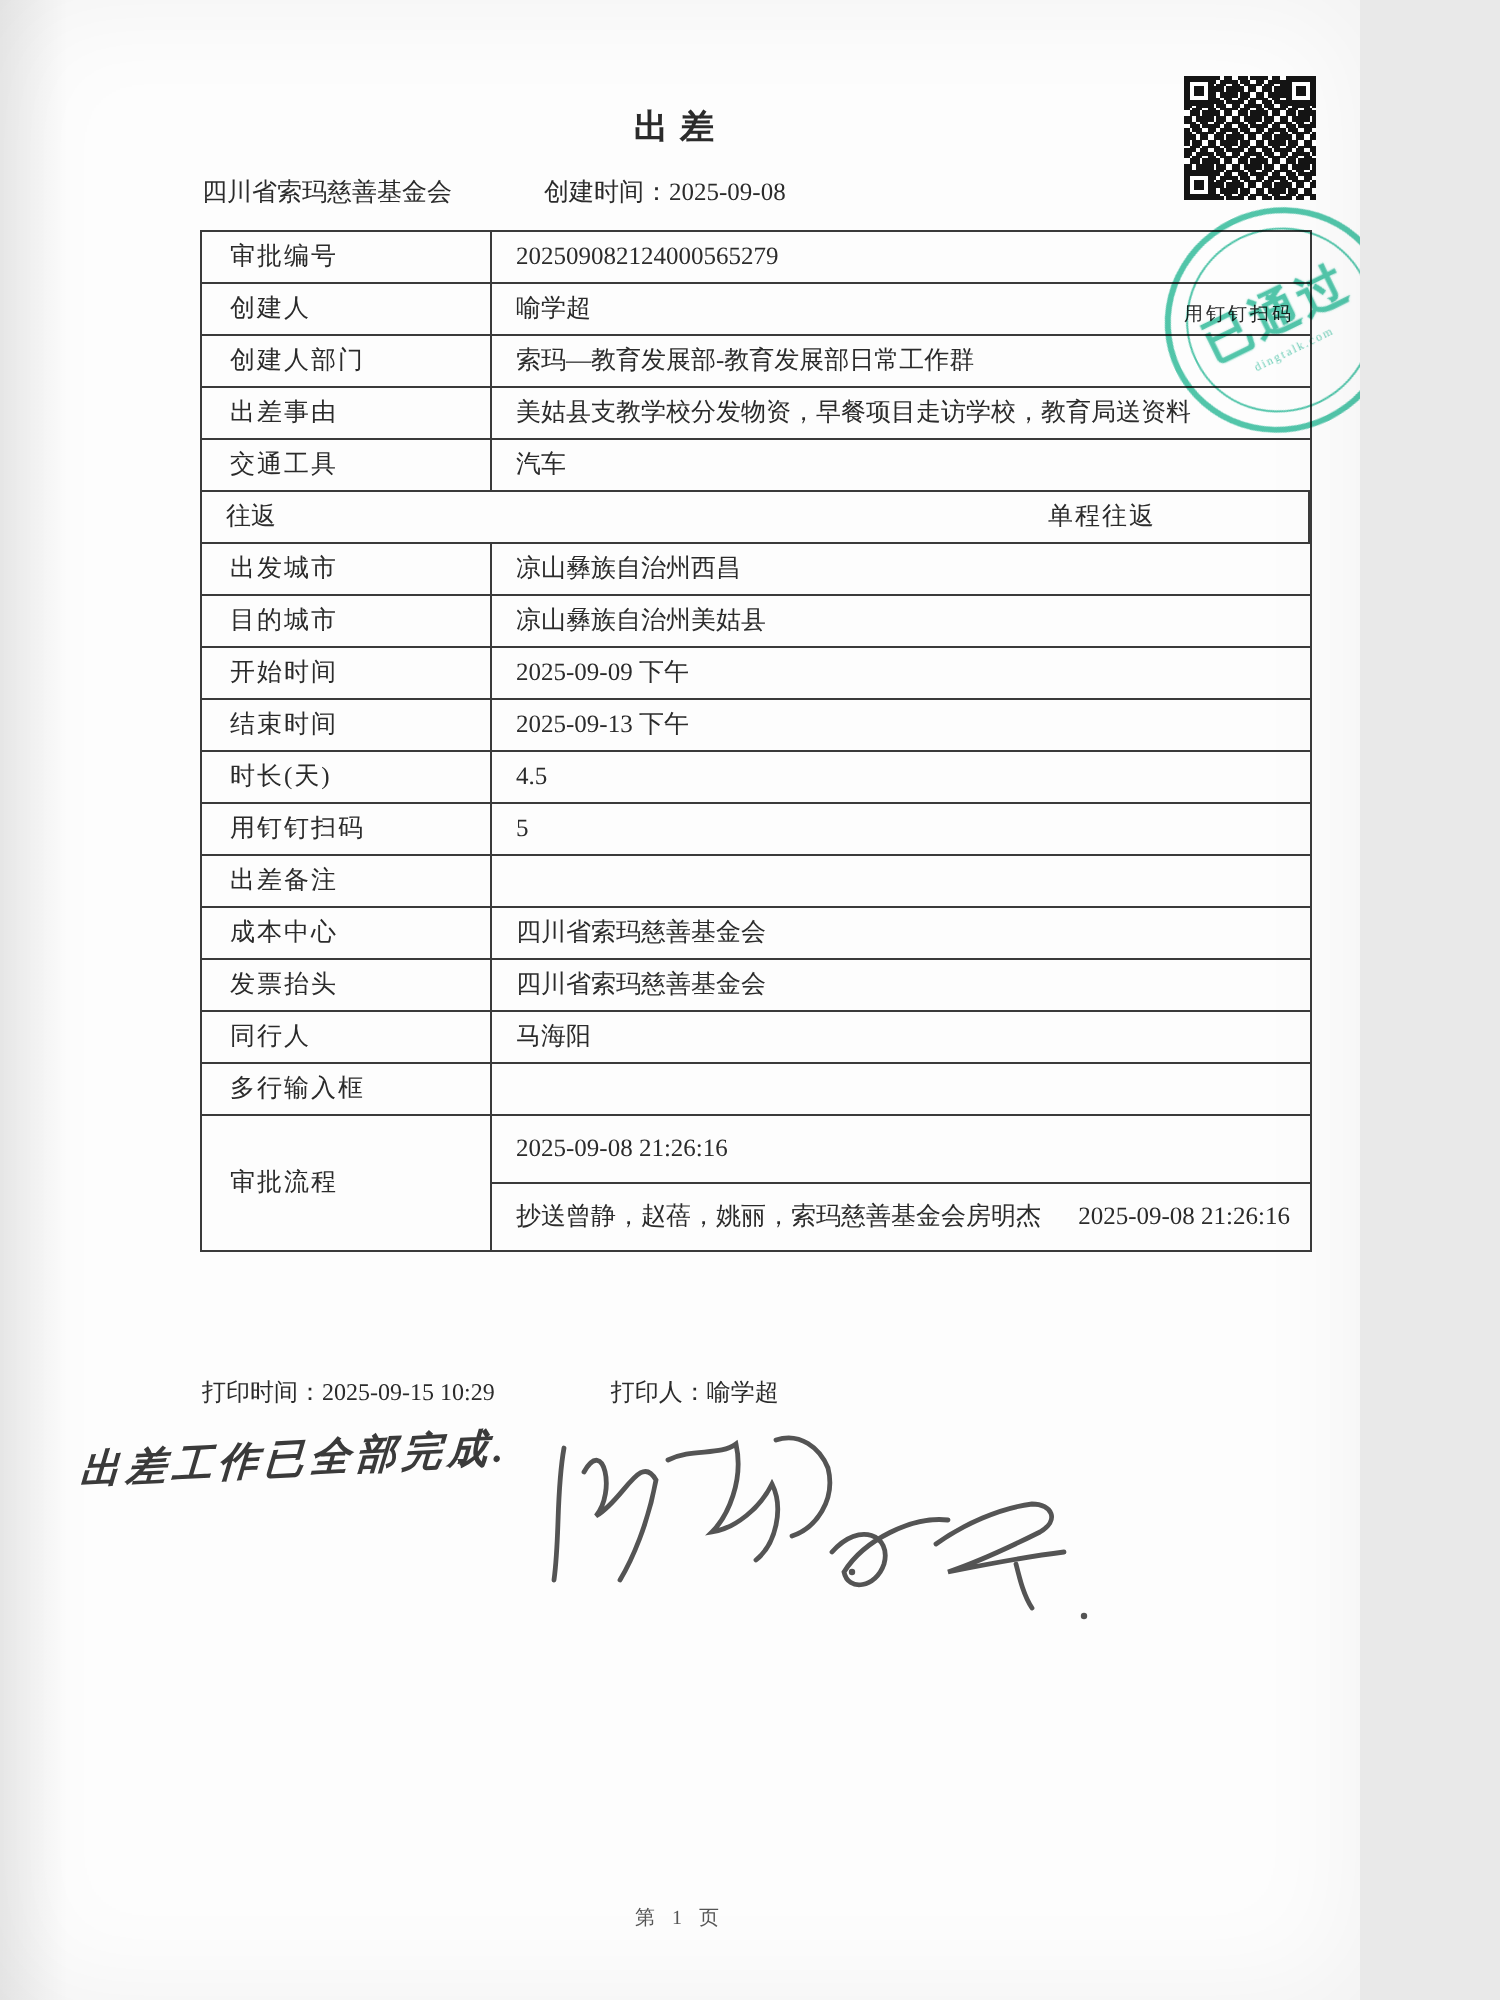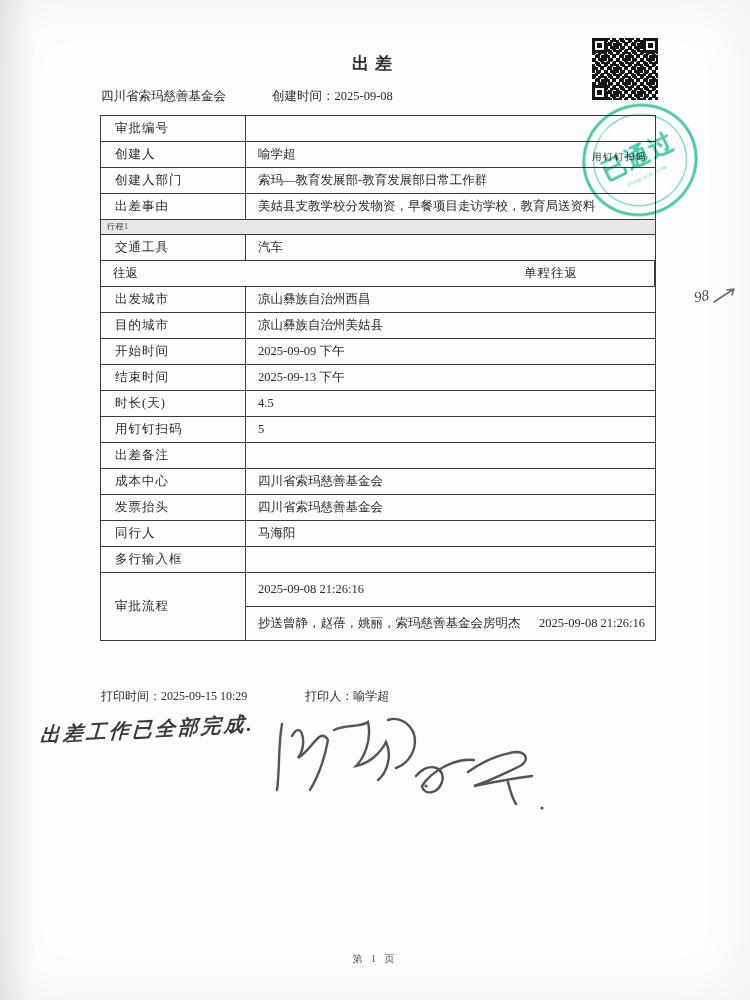--- a/index.html
+++ b/index.html
@@ -1,17 +1,17 @@
 <!DOCTYPE html>
 <html><head>
 <meta charset="utf-8">
 <style>
   html,body{margin:0;padding:0;background:#e9e9e9;}
   .sheet{
-    position:relative;width:750px;height:1000px;background:#fdfdfd;overflow:hidden;
+    position:relative;width:680px;height:1000px;background:#fdfdfd;overflow:hidden;
     font-family:"Liberation Serif","DejaVu Serif",serif;color:#2b2b2b;
     box-shadow:inset 0 0 60px rgba(0,0,0,.05);
   }
   .edge-shade{position:absolute;left:0;top:0;bottom:0;width:34px;
     background:linear-gradient(90deg,rgba(0,0,0,.07),rgba(0,0,0,0));pointer-events:none;}
 
   .doc-title{position:absolute;top:52px;left:0;right:0;text-align:center;
     font-size:17px;font-weight:600;letter-spacing:6px;}
 
   .meta-line{position:absolute;left:101px;top:88px;font-size:12.5px;display:flex;gap:46px;}
@@ -84,35 +84,33 @@
   <div class="qr">
     <span class="finder f-tl"></span>
     <span class="finder f-tr"></span>
     <span class="finder f-bl"></span>
   </div>
   <div class="qr-caption">用钉钉扫码</div>
 
   <div class="form-table">
     <div class="row">
       <div class="cell label">审批编号</div>
+      <div class="cell value">202509082124000565279</div>
     </div>
     <div class="row">
       <div class="cell label">创建人</div>
       <div class="cell value">喻学超</div>
     </div>
     <div class="row">
       <div class="cell label">创建人部门</div>
       <div class="cell value">索玛—教育发展部-教育发展部日常工作群</div>
     </div>
     <div class="row">
       <div class="cell label">出差事由</div>
       <div class="cell value">美姑县支教学校分发物资，早餐项目走访学校，教育局送资料</div>
-    </div>
-    <div class="row section">
-      <div class="section-label">行程1</div>
     </div>
     <div class="row">
       <div class="cell label">交通工具</div>
       <div class="cell value">汽车</div>
     </div>
     <div class="row">
       <div class="cell value">往返</div>
       <div class="cell label">单程往返</div>
     </div>
     <div class="row">

